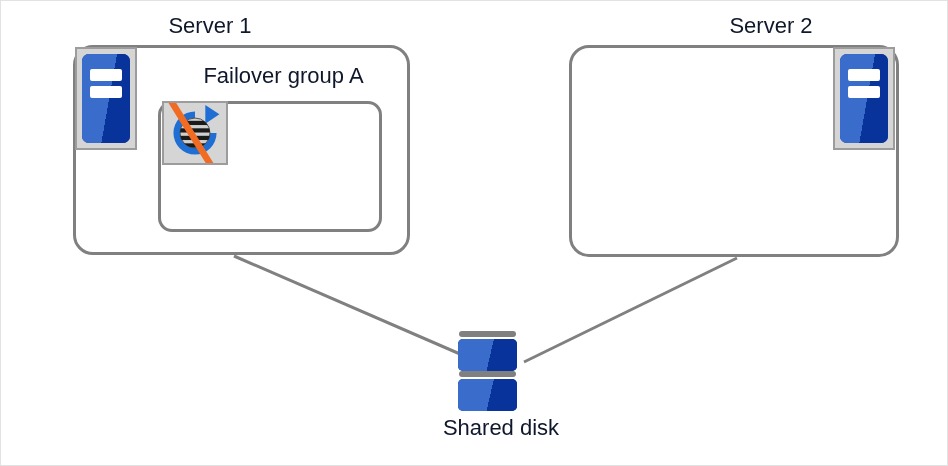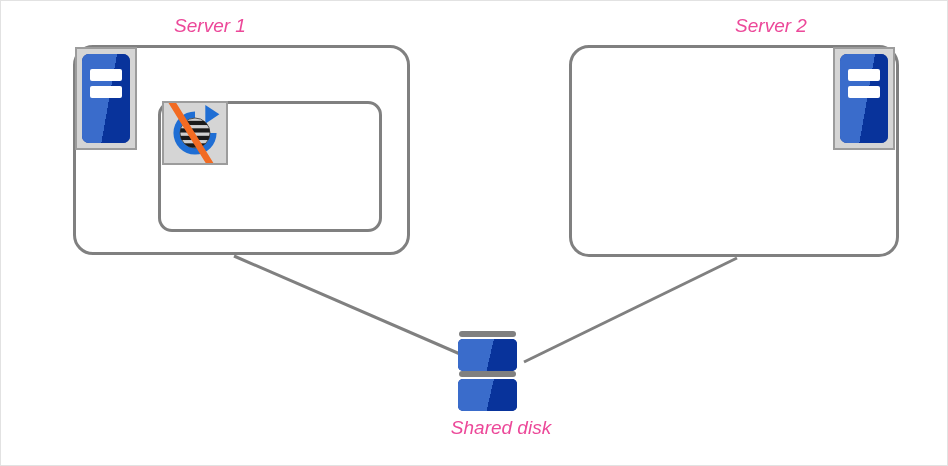--- a/index.html
+++ b/index.html
@@ -21,26 +21,25 @@
   }
   .svg-layer {
     position: absolute;
     left: 0;
     top: 0;
     width: 948px;
     height: 466px;
   }
   .label {
     position: absolute;
-    color: #ec4899;
-    font-size: 19px;
+    color: #0f172a;
+    font-size: 22px;
     line-height: 22px;
     white-space: nowrap;
     font-family: "Liberation Sans", sans-serif;
-    font-style: italic;
   }
   #server1-title { left: 0; top: 14px; width: 418px; text-align: center; }
   #server2-title { left: 560px; top: 14px; width: 420px; text-align: center; }
   #fg-title      { left: 115px; top: 64px; width: 335px; text-align: center; }
   #disk-title    { left: 380px; top: 416px; width: 240px; text-align: center; }
 
   
   .server-box {
     position: absolute;
     border: 3px solid #808080;
@@ -165,20 +164,21 @@
   <div class="server-box" id="server1-box"></div>
 
   <div class="server-icon" id="server1-icon">
     <div class="body">
       <div class="sheen"></div>
       <div class="bar b1"></div>
       <div class="bar b2"></div>
     </div>
   </div>
 
+  <div class="label" id="fg-title">Failover group A</div>
 
   <div id="failover-group-box"></div>
 
   <div id="failover-icon">
     <svg viewBox="0 0 64 64" xmlns="http://www.w3.org/2000/svg">
 
       <path d="M32 9 A23 23 0 1 0 55 32 L47 32 A15 15 0 1 1 32 17 Z" fill="#1f6ed4"></path>
       <polygon points="43,2 58,12 43,22" fill="#1f6ed4"></polygon>
 
       <circle cx="32" cy="32" r="16" fill="#cfcfcf" stroke="#4a4a4a" stroke-width="1"></circle>

